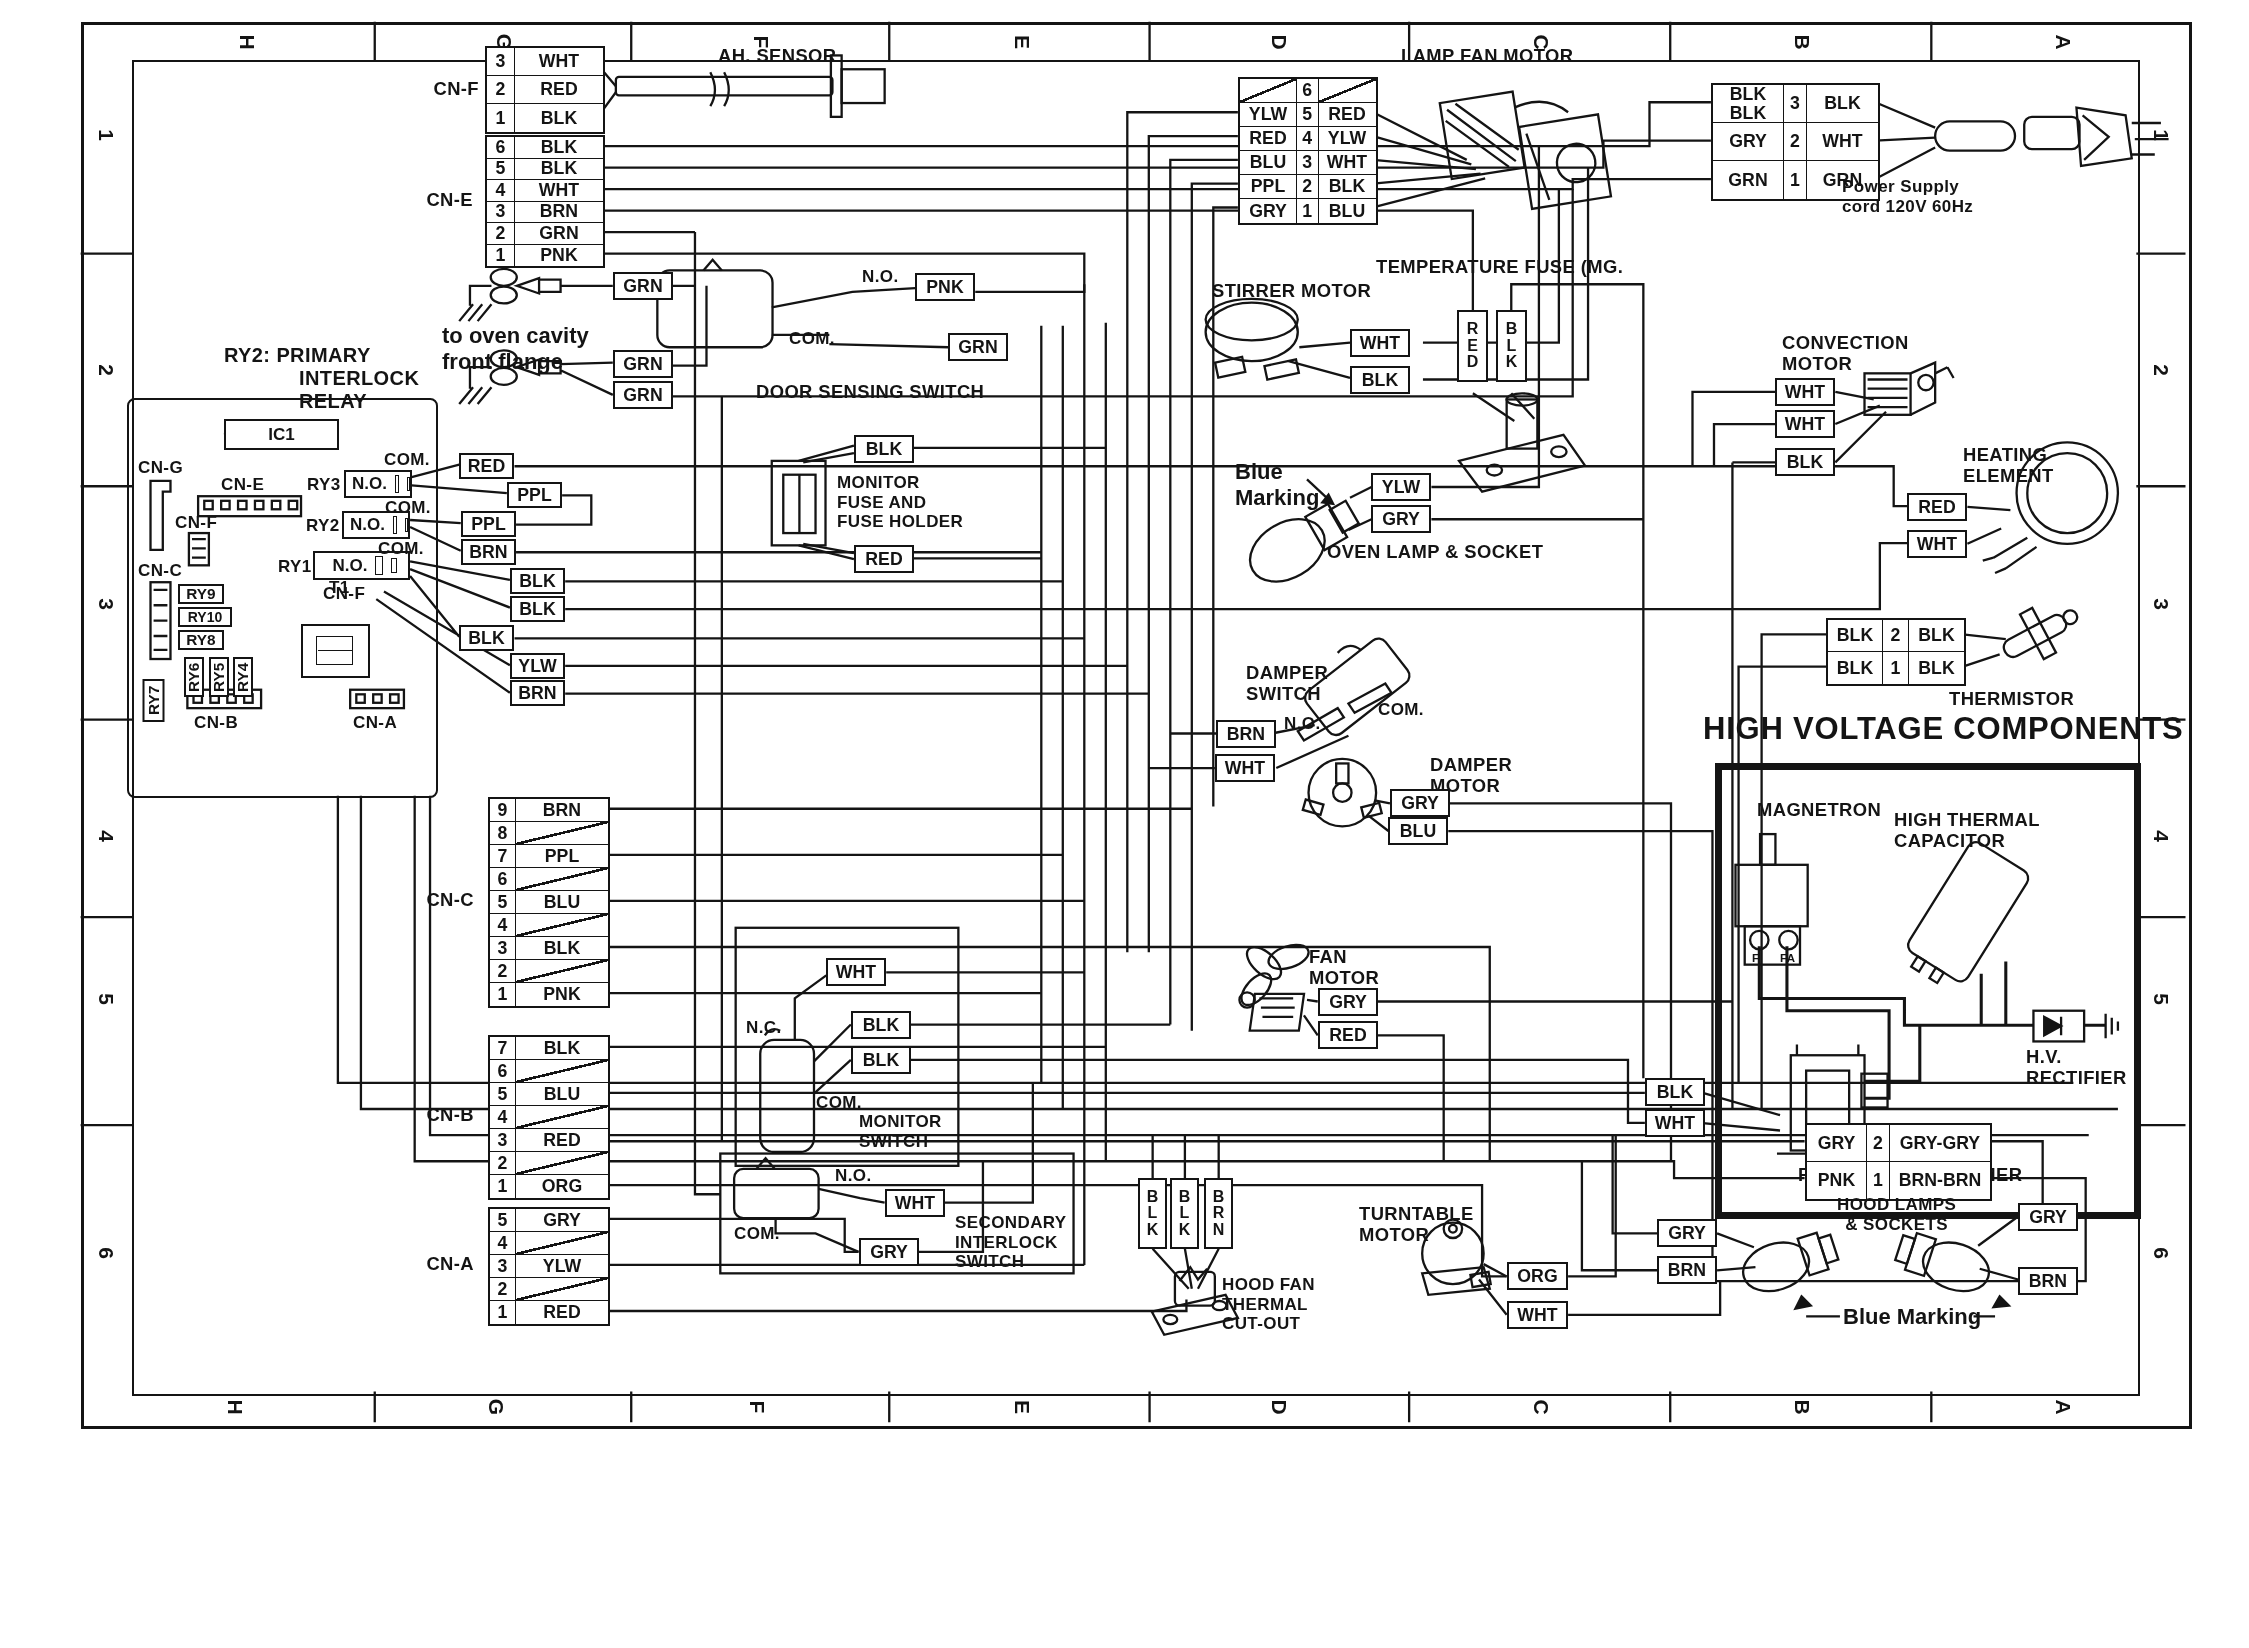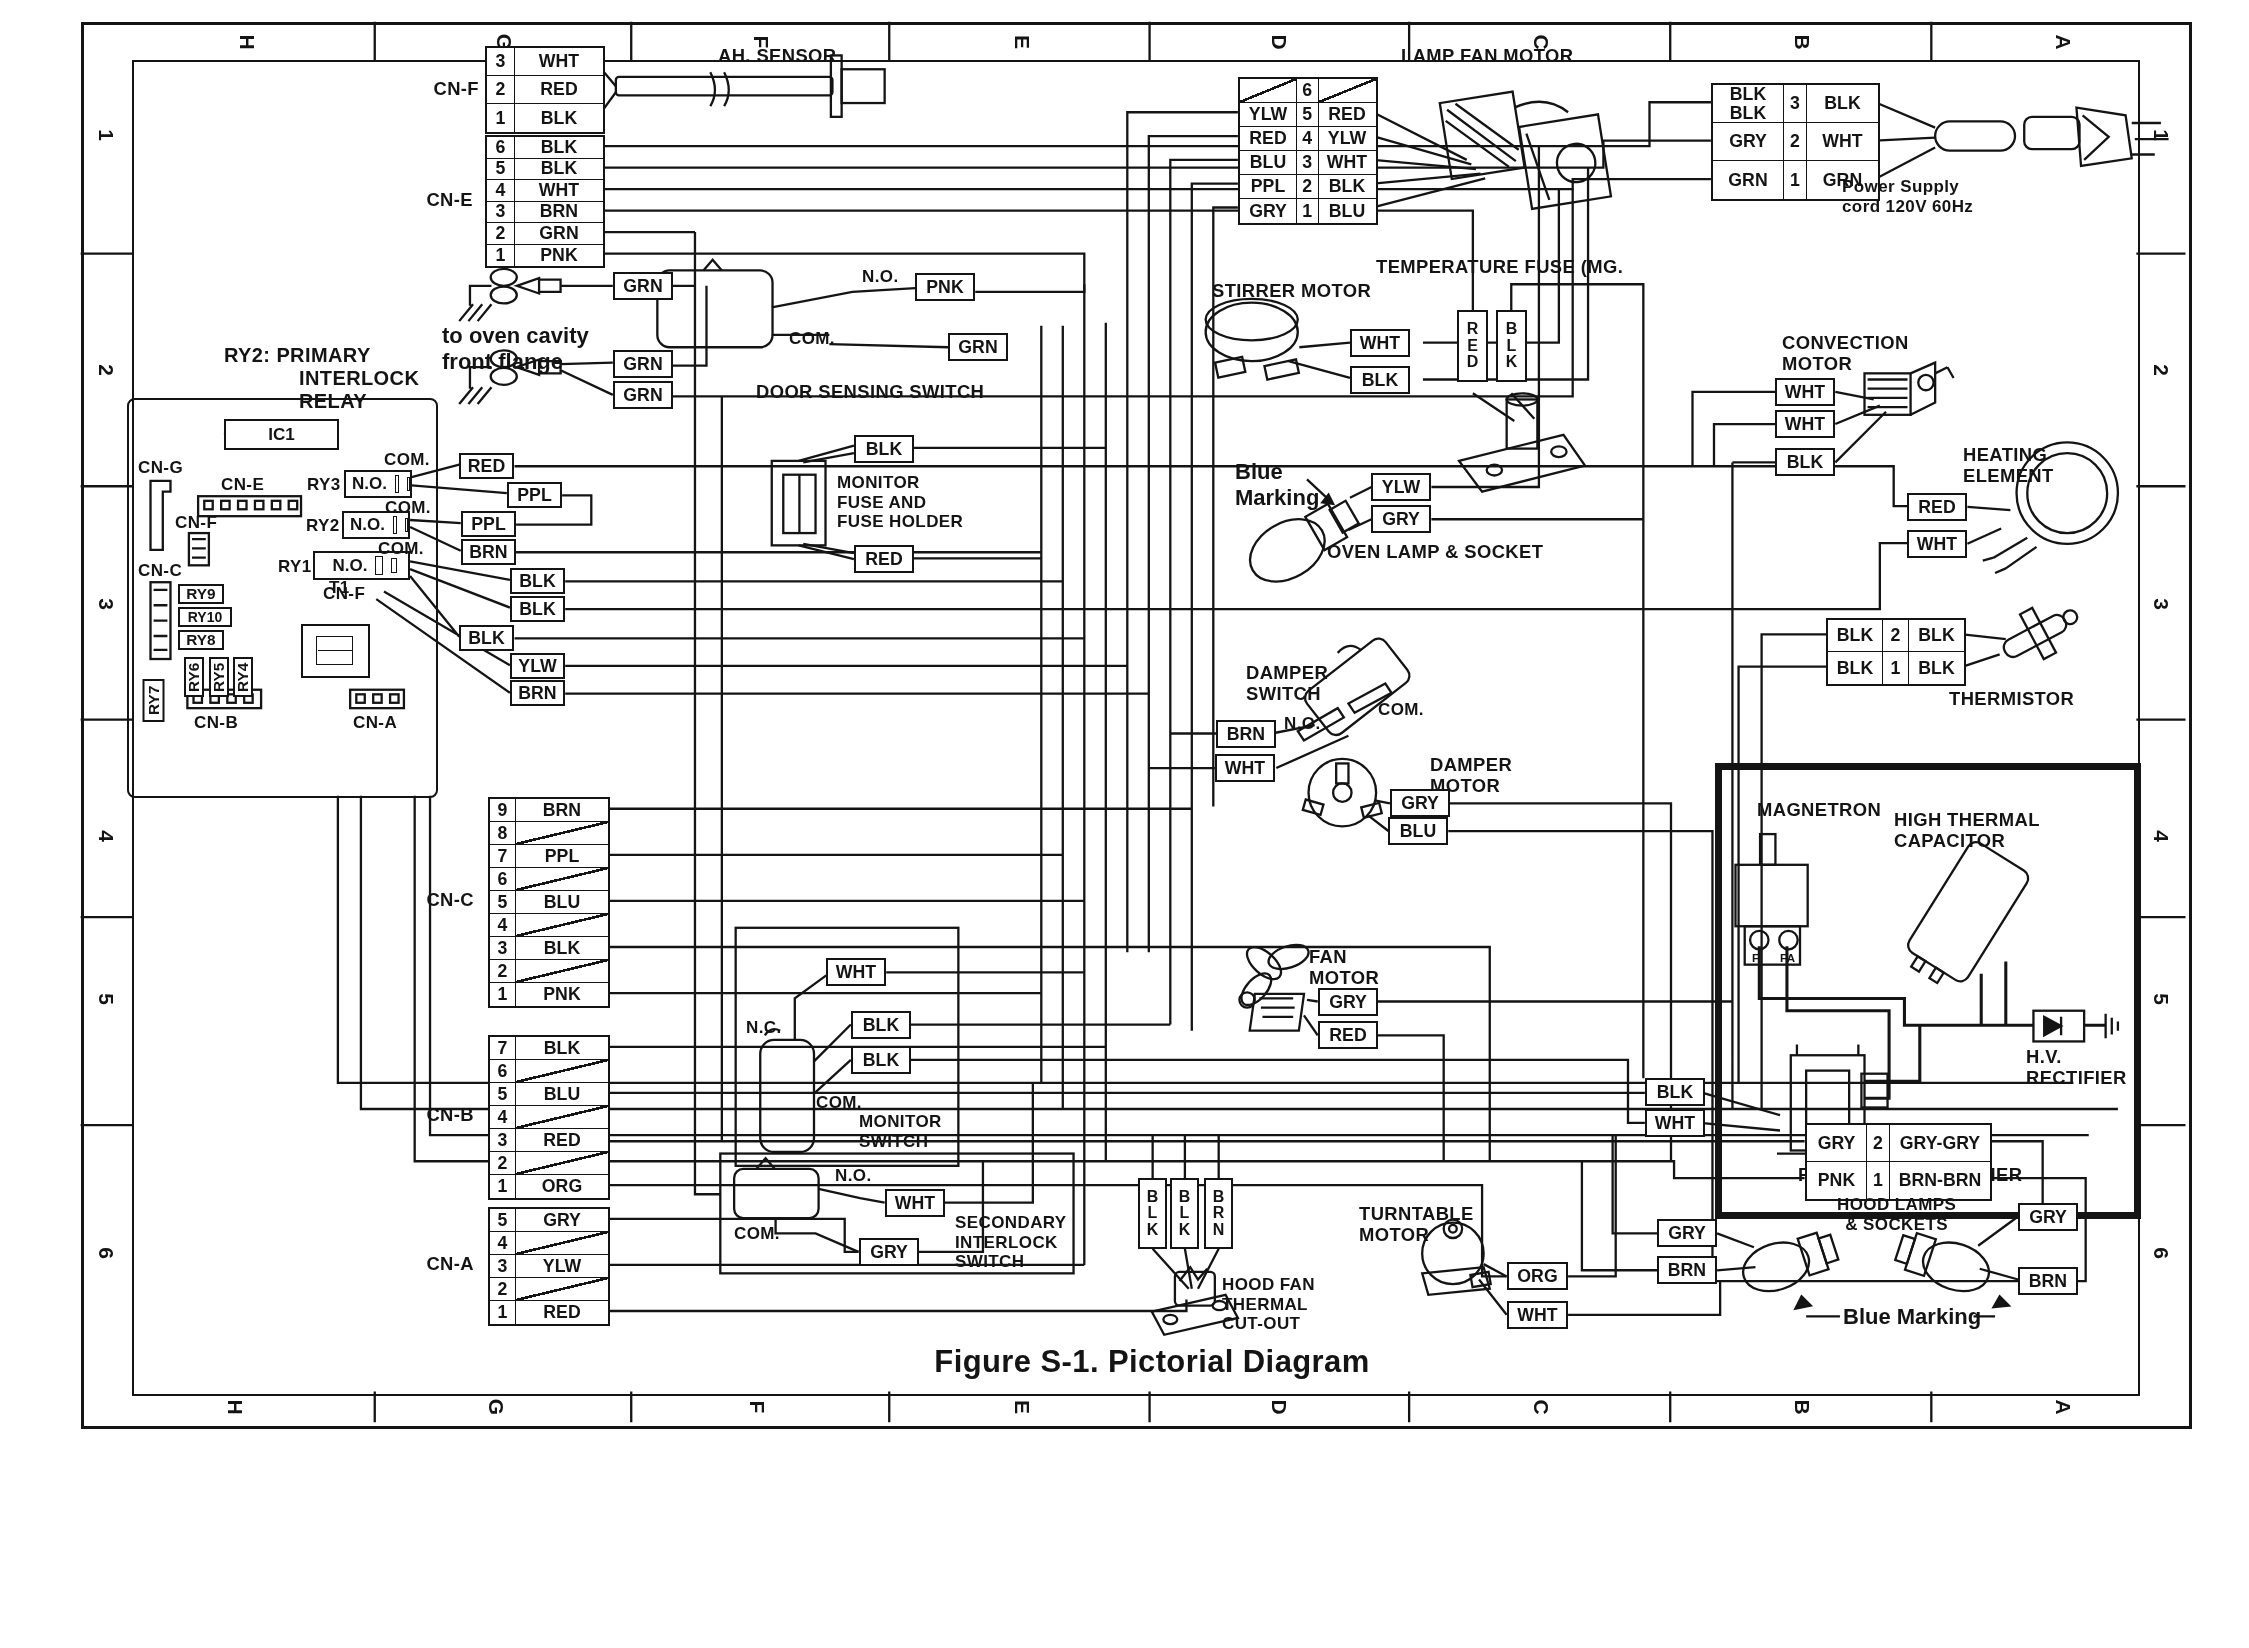--- a/index.html
+++ b/index.html
@@ -560,20 +560,21 @@
 SWITCH</div>
   <div class="lbl sm" style="left:1284px;top:714px">N.O.</div>
   <div class="lbl sm" style="left:1378px;top:700px">COM.</div>
   <div class="tag" style="left:1216px;top:720px">BRN</div>
   <div class="tag" style="left:1215px;top:754px">WHT</div>
   <div class="lbl" style="left:1430px;top:754px">DAMPER
 MOTOR</div>
   <div class="tag" style="left:1390px;top:789px">GRY</div>
   <div class="tag" style="left:1388px;top:817px">BLU</div>
 
+  <div class="lbl big" style="left:1703px;top:711px">HIGH VOLTAGE COMPONENTS</div>
   <div class="hvbox" style="left:1715px;top:763px;width:412px;height:442px"></div>
   <div class="lbl" style="left:1757px;top:799px">MAGNETRON</div>
   <div class="lbl" style="left:1752px;top:952px;font-size:11.5px">F</div>
   <div class="lbl" style="left:1780px;top:952px;font-size:11.5px">FA</div>
   <div class="lbl" style="left:1894px;top:809px">HIGH THERMAL
 CAPACITOR</div>
   <div class="lbl" style="left:2026px;top:1046px">H.V.
 RECTIFIER</div>
   <div class="lbl" style="left:1798px;top:1164px">POWER TRANSFORMER</div>
   <div class="tag" style="left:1645px;top:1078px">BLK</div>
@@ -724,16 +725,15 @@
       </div>
     </div>
   <div class="lbl sm" style="left:1837px;top:1195px;text-align:center">HOOD LAMPS
 &amp; SOCKETS</div>
   <div class="tag" style="left:1657px;top:1219px">GRY</div>
   <div class="tag" style="left:1657px;top:1256px">BRN</div>
   <div class="tag" style="left:2018px;top:1203px">GRY</div>
   <div class="tag" style="left:2018px;top:1267px">BRN</div>
   <div class="lbl mix" style="left:1843px;top:1304px">Blue Marking</div>
 
-  <div class="lbl cap" style="left:891px;top:1344px;width:522px;text-align:center">Figure S-1. Pictorial Diagram</div>
 
 </div>
 
 
 </body></html>

